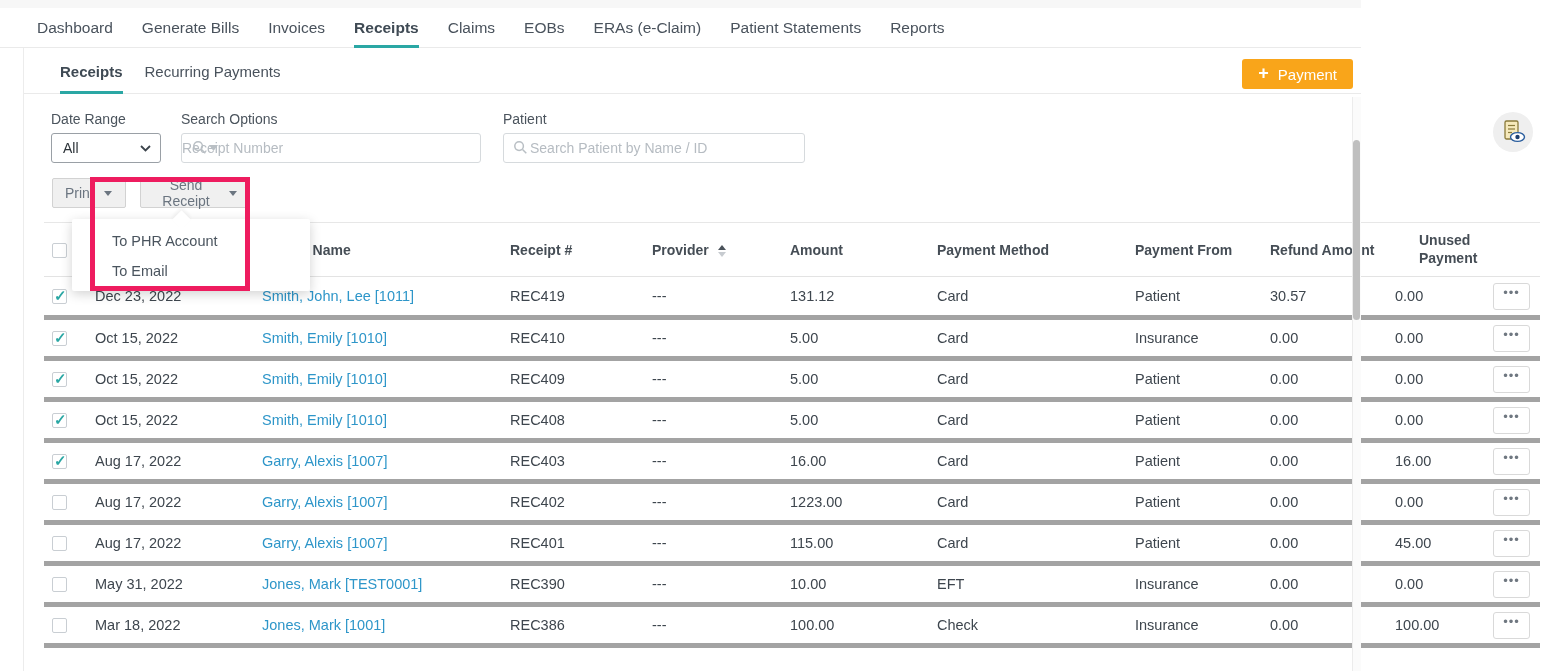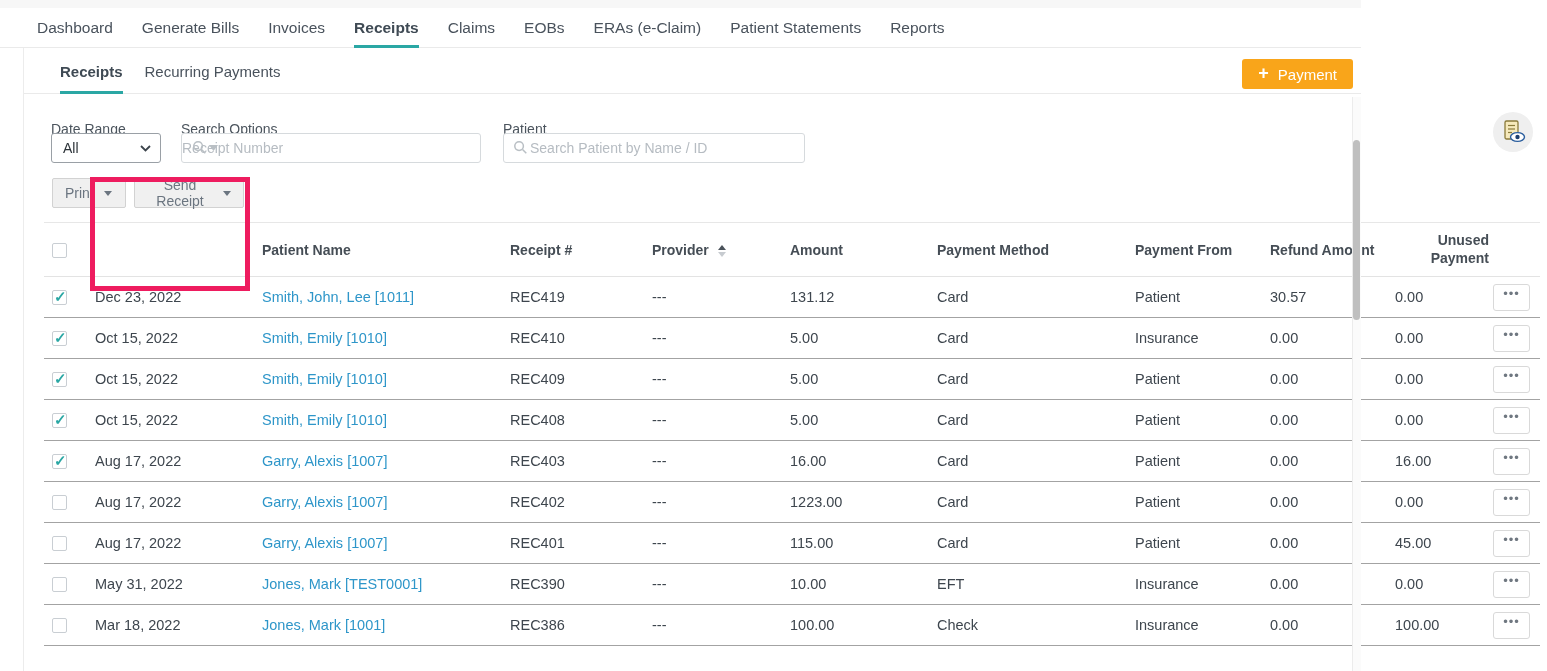--- a/index.html
+++ b/index.html
@@ -27,21 +27,21 @@
     display:flex; align-items:center; border-bottom:3px solid transparent; padding-top:3px; }
   .subtab.active { font-weight:bold; color:#3f4a54; border-bottom:3px solid #2aa7a4; }
 
   .payment-btn { position:absolute; top:59px; right:8px; height:30px;
     background:#f9a51a; color:#fff; border:none; border-radius:3px;
     font-family:inherit; font-size:15px; padding:0 16px; cursor:pointer;
     display:flex; align-items:center; }
   .payment-btn .plus { font-size:18px; font-weight:bold; margin-right:9px; position:relative; top:-1px; }
 
   
-  .filter-label { position:absolute; top:121px; font-size:14px; color:#4b545d;text-align:right; }
+  .filter-label { position:absolute; top:111px; font-size:14px; color:#4b545d;text-align:right; }
   .lbl-date { left:51px; } .lbl-search { left:181px; } .lbl-patient { left:503px; }
 
   .date-select { position:absolute; top:133px; left:51px; width:110px; height:30px;
     border:1px solid #9aa0a6; border-radius:3px; background:#fff; cursor:pointer;
     display:flex; align-items:center; padding-left:11px; font-size:14px; color:#2c3338; }
   .date-select svg { position:absolute; right:9px; top:11px; }
 
   .filter-input { position:absolute; top:133px; height:30px; border:1px solid #d6dadd;
     border-radius:3px; font-family:inherit; font-size:14px; color:#3e464e; }
   .filter-input::placeholder { color:#b6bcc2; }
@@ -51,52 +51,52 @@
   .ico-mag1 { left:192px; } .ico-caret1 { left:209px; top:145px; } .ico-mag2 { left:513px; }
 
   .view-icon-circle { position:absolute; top:112px; left:1493px; width:40px; height:40px;
     border-radius:50%; background:#efefef; display:flex; align-items:center; justify-content:center; cursor:pointer; }
 
   
   .tool-btn { position:absolute; top:178px; height:30px; background:#f0f0f0;
     border:1px solid #d2d2d2; border-radius:2px; font-family:inherit; font-size:14px;
     color:#6b7580; cursor:pointer; display:flex; align-items:center; gap:10px; padding:1px 12px; }
   .btn-print { left:52px; width:74px; }
-  .btn-send { left:134px; width:110px; }
+  .btn-send { left:140px; width:110px; }
   .caret-down-tri { width:0; height:0; border-left:4px solid transparent;
     border-right:4px solid transparent; border-top:5px solid #6b7580; }
 
   
   .dropdown-menu { position:absolute; top:219px; left:72px; width:238px; height:72px;
     background:#fff; border-radius:2px; box-shadow:0 3px 12px rgba(0,0,0,0.18); z-index:20; padding-top:7px; }
   .dropdown-caret { position:absolute; top:-6px; left:103px; width:13px; height:13px;
     background:#fff; transform:rotate(45deg); box-shadow:-2px -2px 4px rgba(0,0,0,0.06); }
   .menu-item { height:30px; line-height:30px; padding-left:40px; font-size:14.5px;
     color:#4a545e; cursor:pointer; }
 
   
   .annotation-box { position:absolute; left:90px; top:177px; width:160px; height:114px;
     border:5px solid #ee1c5f; z-index:30; pointer-events:none; }
 
   
   .receipts-table { position:absolute; top:222px; left:44px; width:1496px;
     border-collapse:collapse; table-layout:fixed; font-size:14.5px; }
   .receipts-table th { font-weight:bold; color:#454d55; font-size:14px; text-align:left; vertical-align:middle; }
   .receipts-table thead tr { height:54px; border-top:1px solid #e7e7e7; border-bottom:1px solid #e3e3e3; }
-  .receipts-table tbody tr { height:41px; border-bottom:1px solid #a3a3a3; }
+  .receipts-table tbody tr { height:41px; border-bottom:5px solid #a3a3a3; }
   .receipts-table td { vertical-align:middle; }
   .col-cb { width:50px; } .col-date { width:168px; } .col-name { width:248px; }
   .col-receipt { width:132px; } .col-provider { width:148px; } .col-amount { width:126px; }
   .col-method { width:199px; } .col-from { width:155px; } .col-refund { width:125px; }
   .col-unused { width:86px; } .col-actions { width:59px; }
   .c-date { padding-left:1px; }
   .c-provider { padding-left:10px; }
   .num { text-align:left; padding-right:3px; }
   .c-method { padding-left:21px; } .c-from { padding-left:20px; }
-  th.c-unused div { width:62px; margin-left:32px; text-align:right; line-height:1.25; }
+  th.c-unused div { width:62px; margin-left:24px; text-align:left; line-height:1.25; }
   .plink { color:#2e96c9; cursor:pointer; }
 
   .cb { position:relative; display:inline-block; width:15px; height:15px;
     border:1px solid #c9ced3; border-radius:2px; background:#fff; cursor:pointer; margin-left:8px; vertical-align:middle; }
   .cb.checked::before { content:"\2713"; position:absolute; top:-3px; left:1px;
     font-size:15px; font-weight:bold; color:#2aa7a4; }
 
   .sort-icon { display:inline-flex; flex-direction:column; margin-left:9px; vertical-align:middle; }
   .sort-icon .up { width:0; height:0; border-left:4px solid transparent; border-right:4px solid transparent;
     border-bottom:5px solid #4a525a; margin-bottom:2px; }
@@ -181,20 +181,27 @@
 
   <button class="tool-btn btn-print">
     <span>Print</span>
     <span class="caret-down-tri"></span>
   </button>
   <button class="tool-btn btn-send">
     <span>Send Receipt</span>
     <span class="caret-down-tri"></span>
   </button>
 
+  <div class="dropdown-menu">
+    <div class="dropdown-caret"></div>
+    <div>
+        <div class="menu-item">To PHR Account</div>
+        <div class="menu-item">To Email</div>
+      </div>
+  </div>
 
   <div class="annotation-box"></div>
 
   <table class="receipts-table">
     <colgroup>
       <col class="col-cb">
         <col class="col-date">
         <col class="col-name">
         <col class="col-receipt">
       <col class="col-provider">

